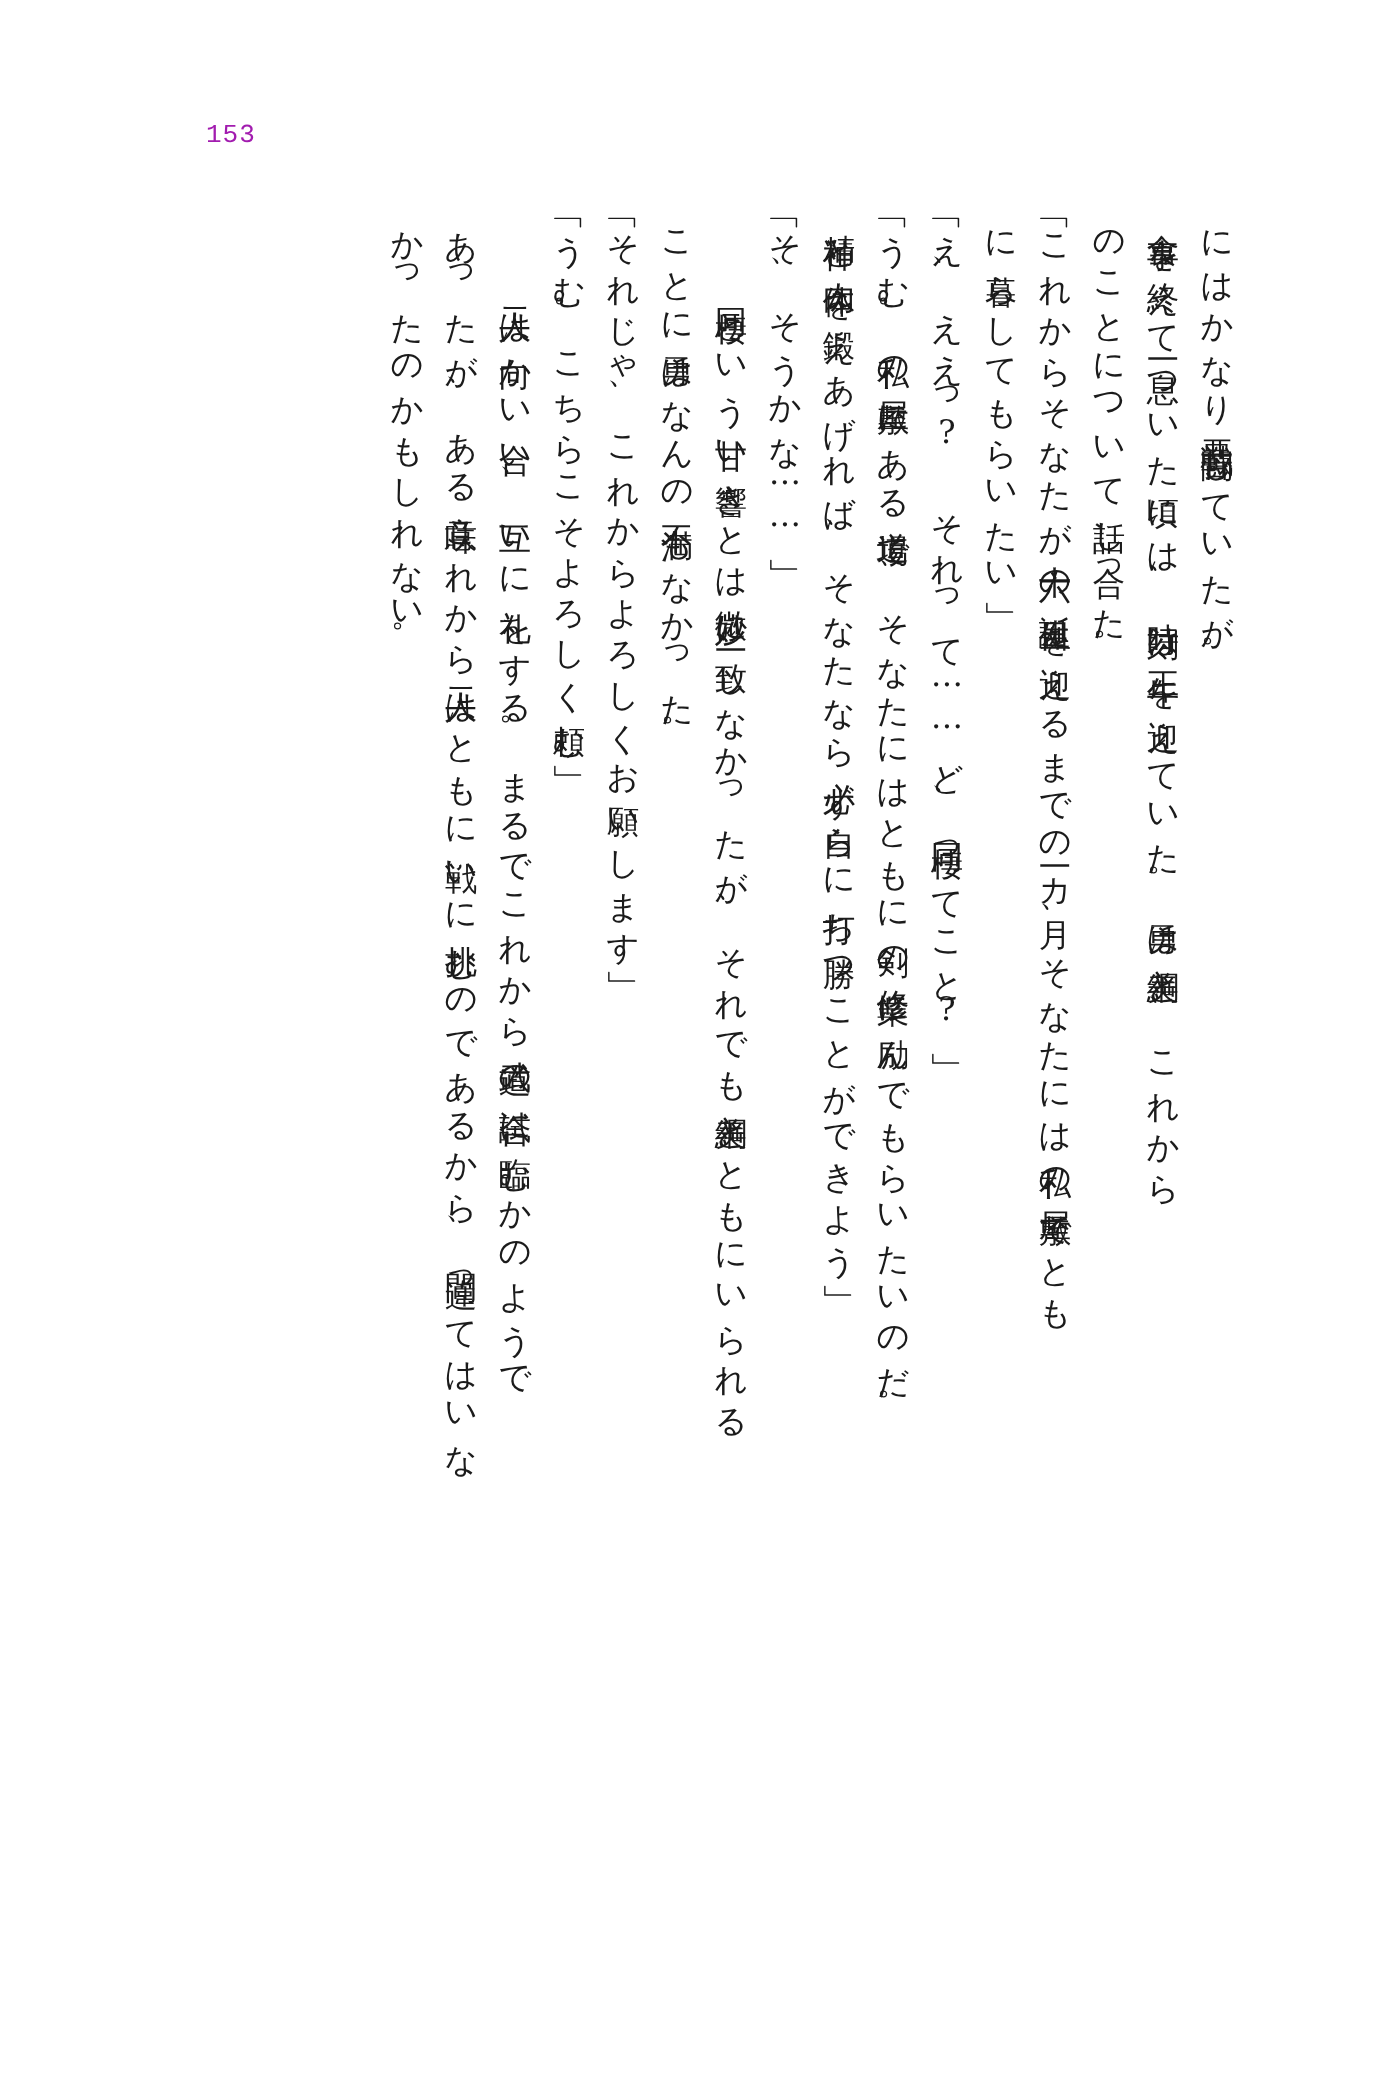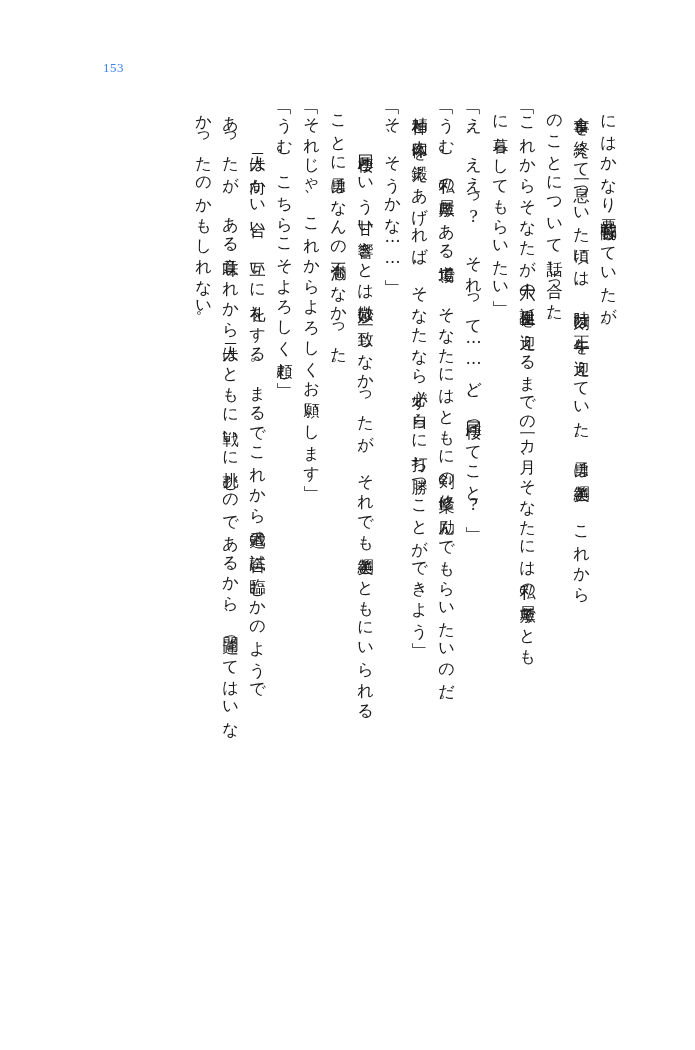--- a/index.html
+++ b/index.html
@@ -15,22 +15,22 @@
     overflow: hidden;
     font-family: "DejaVu Serif", "Liberation Serif", serif;
     color: #1b1b1b;
   }
   #page-number {
     position: absolute;
     left: 103px;
     top: 60px;
     font-size: 13px;
     letter-spacing: 0.5px;
-    color: #3b82f6;
-    font-family: Liberation Serif, serif;
+    color: #a21caf;
+    font-family: Liberation Mono, monospace;
   }
   #body-text {
     position: absolute;
     left: 96px;
     top: 104px;
     width: 520px;
     height: 880px;
     display: flex;
     flex-direction: row-reverse;
     justify-content: flex-start;

